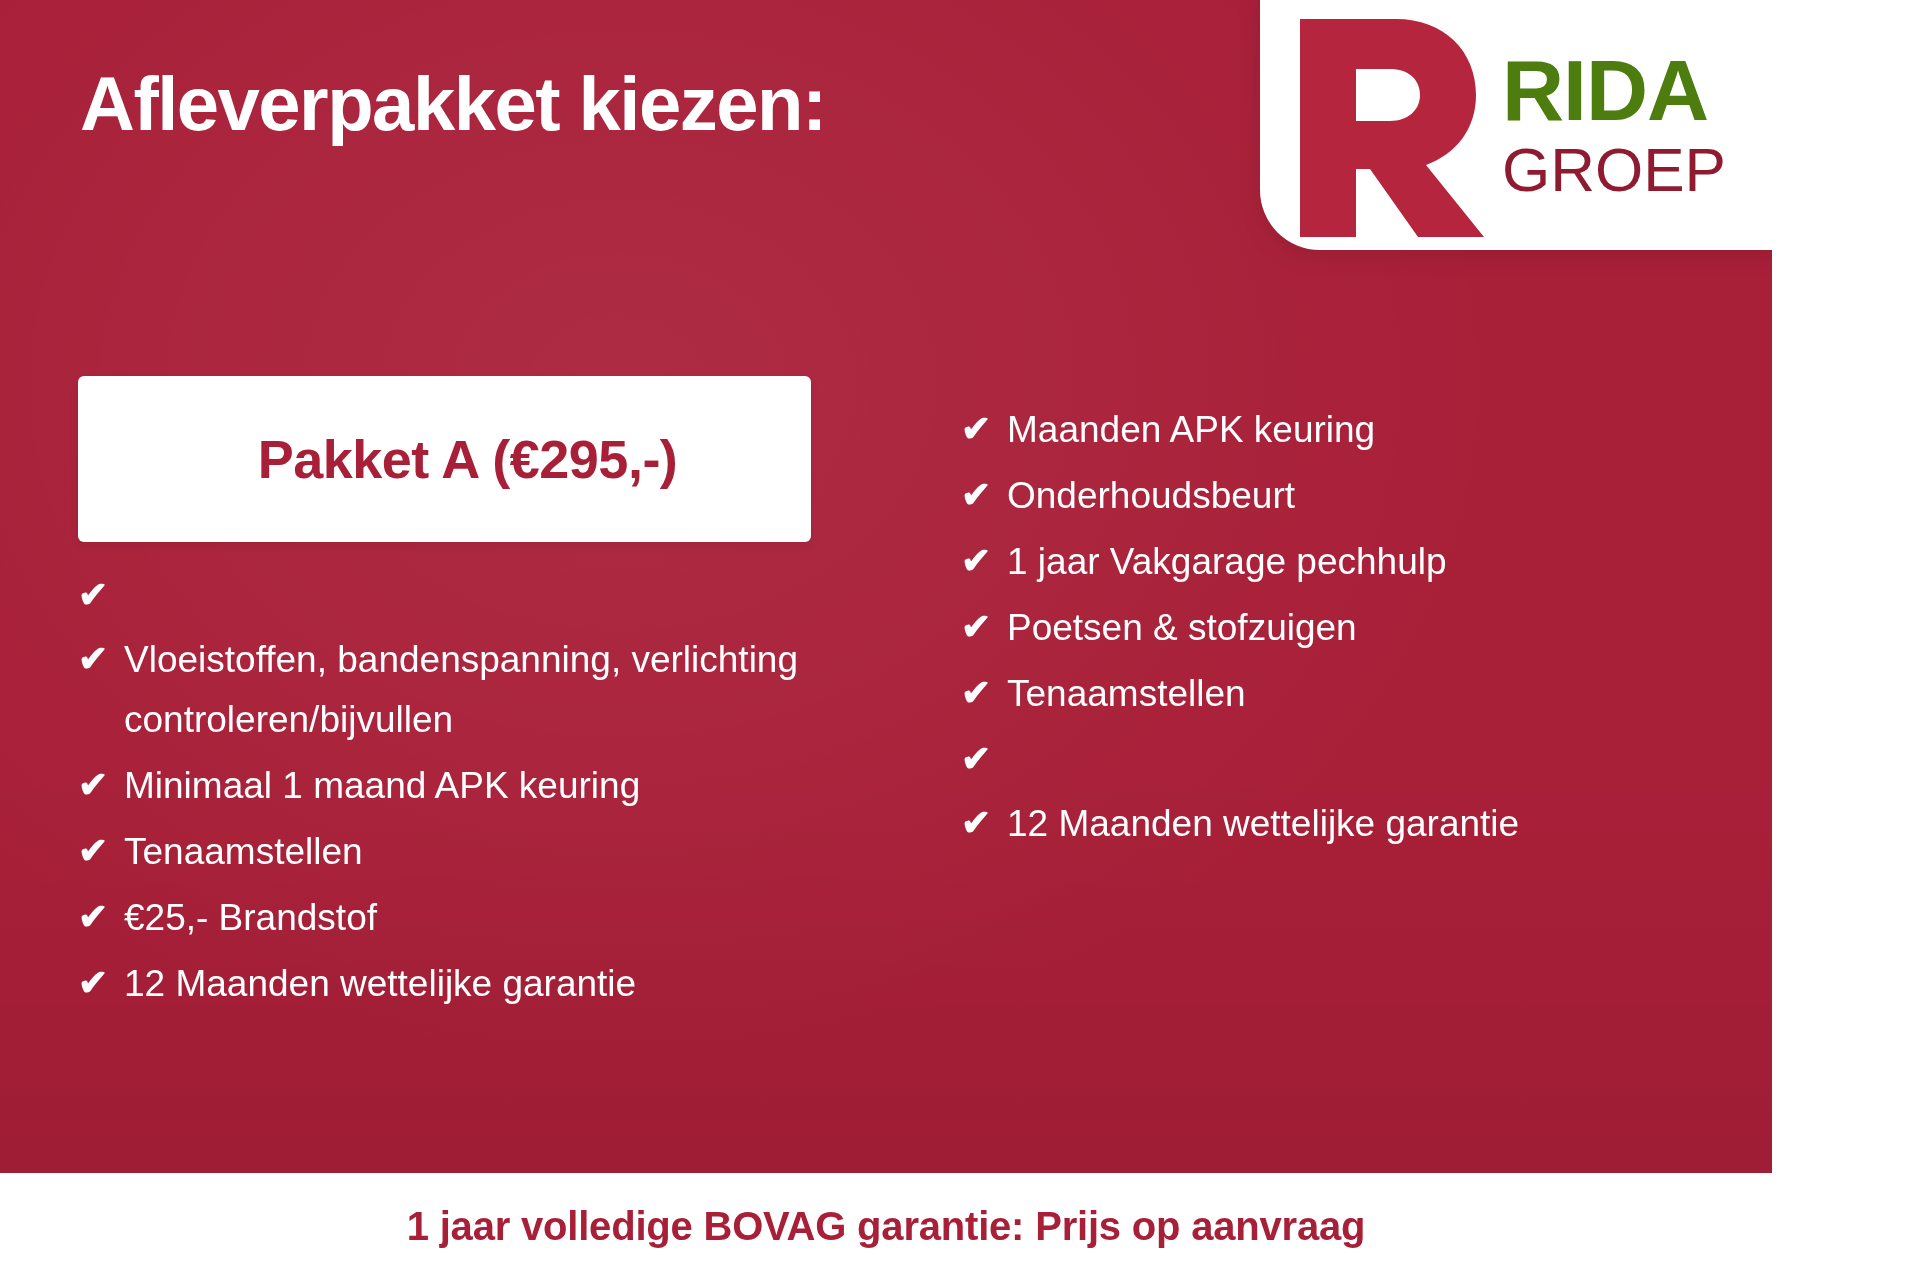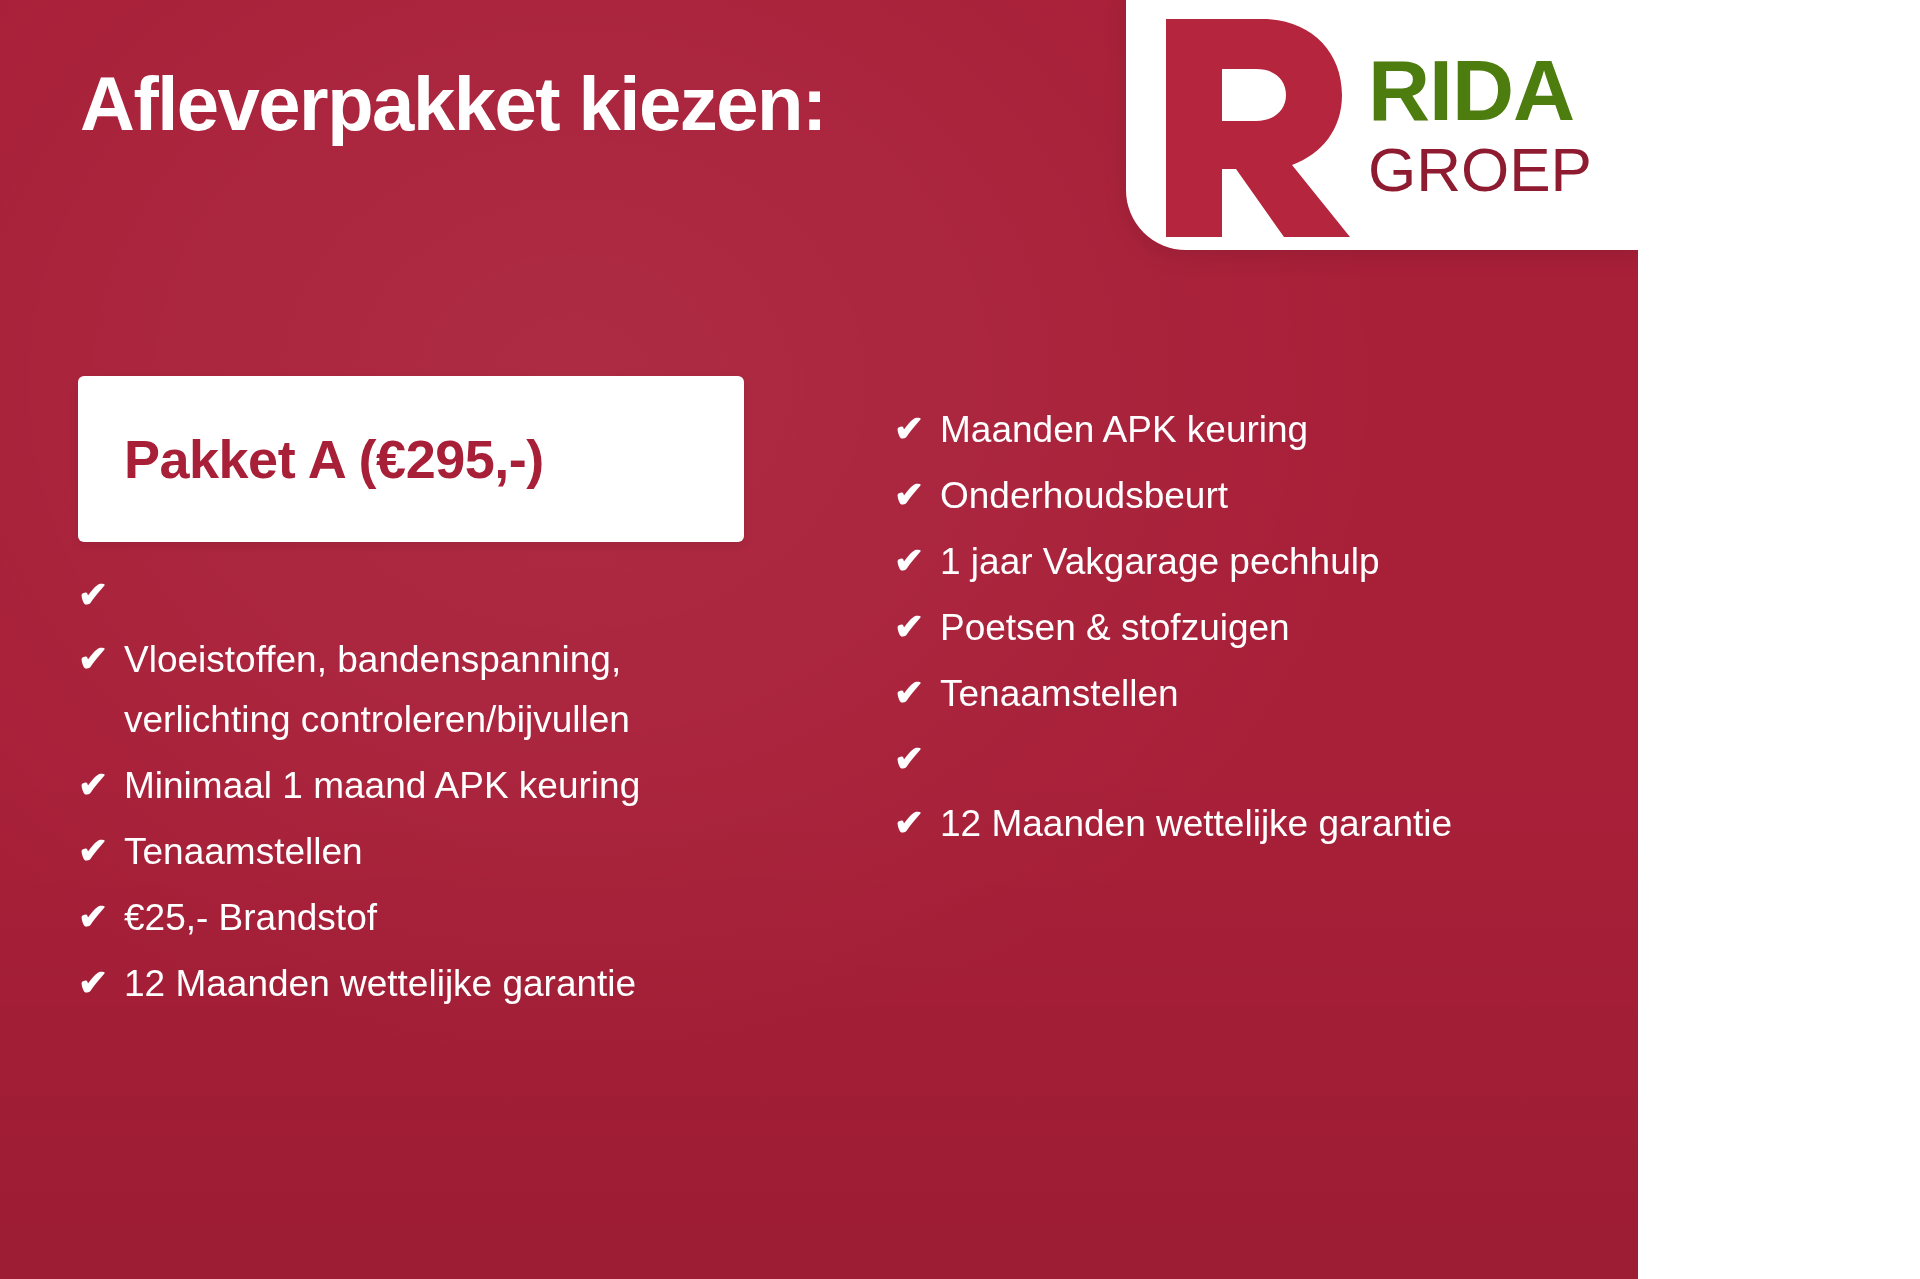--- a/index.html
+++ b/index.html
@@ -9,21 +9,21 @@
   body {
     width: 1920px;
     height: 1279px;
     font-family: "Liberation Sans", sans-serif;
     background: #ffffff;
     overflow: hidden;
   }
 
   .poster {
     position: relative;
-    width: 1638px;
+    width: 1772px;
     height: 1279px;
     background: #a81f38;
     box-sizing: border-box;
     overflow: hidden;
   }
 
   
   .poster::before {
     content: "";
     position: absolute;
@@ -101,20 +101,21 @@
   }
   .column {
     width: 810px;
   }
   .pkg-header {
     background: #ffffff;
     height: 166px;
     border-radius: 6px;
     display: flex;
     align-items: center;
+    justify-content: center;
     box-shadow: 0 3px 10px rgba(0,0,0,0.08);
     padding-left: 46px;
   }
   .pkg-header span {
     color: #a81f38;
     font-size: 54px;
     font-weight: 800;
     letter-spacing: -0.5px;
     white-space: nowrap;
   }
@@ -244,14 +245,17 @@
         </li>
         <li>
           <span class="check">✔</span>
           <span class="feat-text">12 Maanden wettelijke garantie</span>
         </li>
       </ul>
     </div>
 
   </div>
 
+  <div class="footer">
+    <span>1 jaar volledige BOVAG garantie: Prijs op aanvraag</span>
+  </div>
 
 </div>
 
 </body></html>

